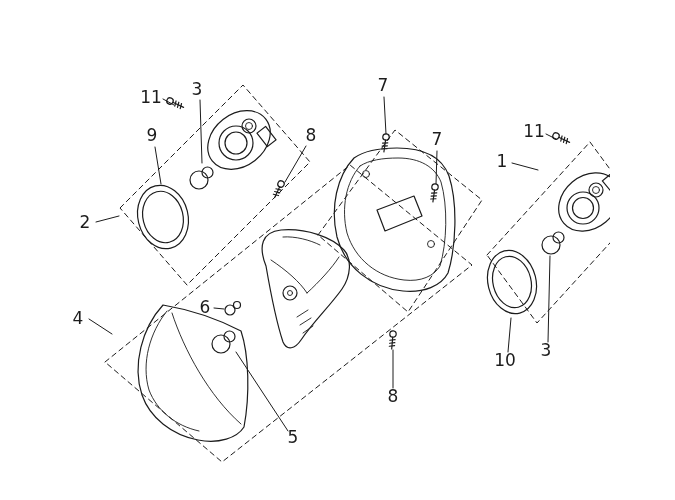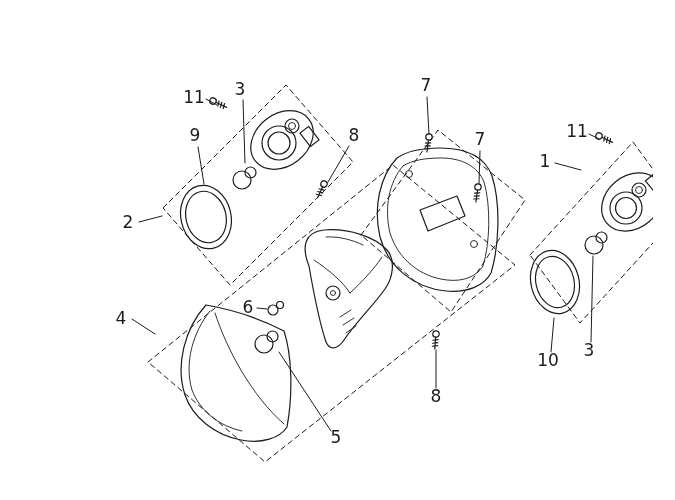--- a/index.html
+++ b/index.html
@@ -7,21 +7,20 @@
     padding: 0;
     background: var(--bg, #ffffff);
   }
   .stage {
     position: relative;
     width: 610px;
     height: 500px;
     background: var(--bg, #ffffff);
     overflow: hidden;
     font-family: "DejaVu Sans", "Liberation Sans", sans-serif;
-    margin-left: 43px;
   }
   svg { display: block; }
   .art {
     stroke: var(--ink, #1c1c1c);
     fill: none;
     stroke-width: 1.2;
     stroke-linecap: round;
     stroke-linejoin: round;
   }
   .dashed {

